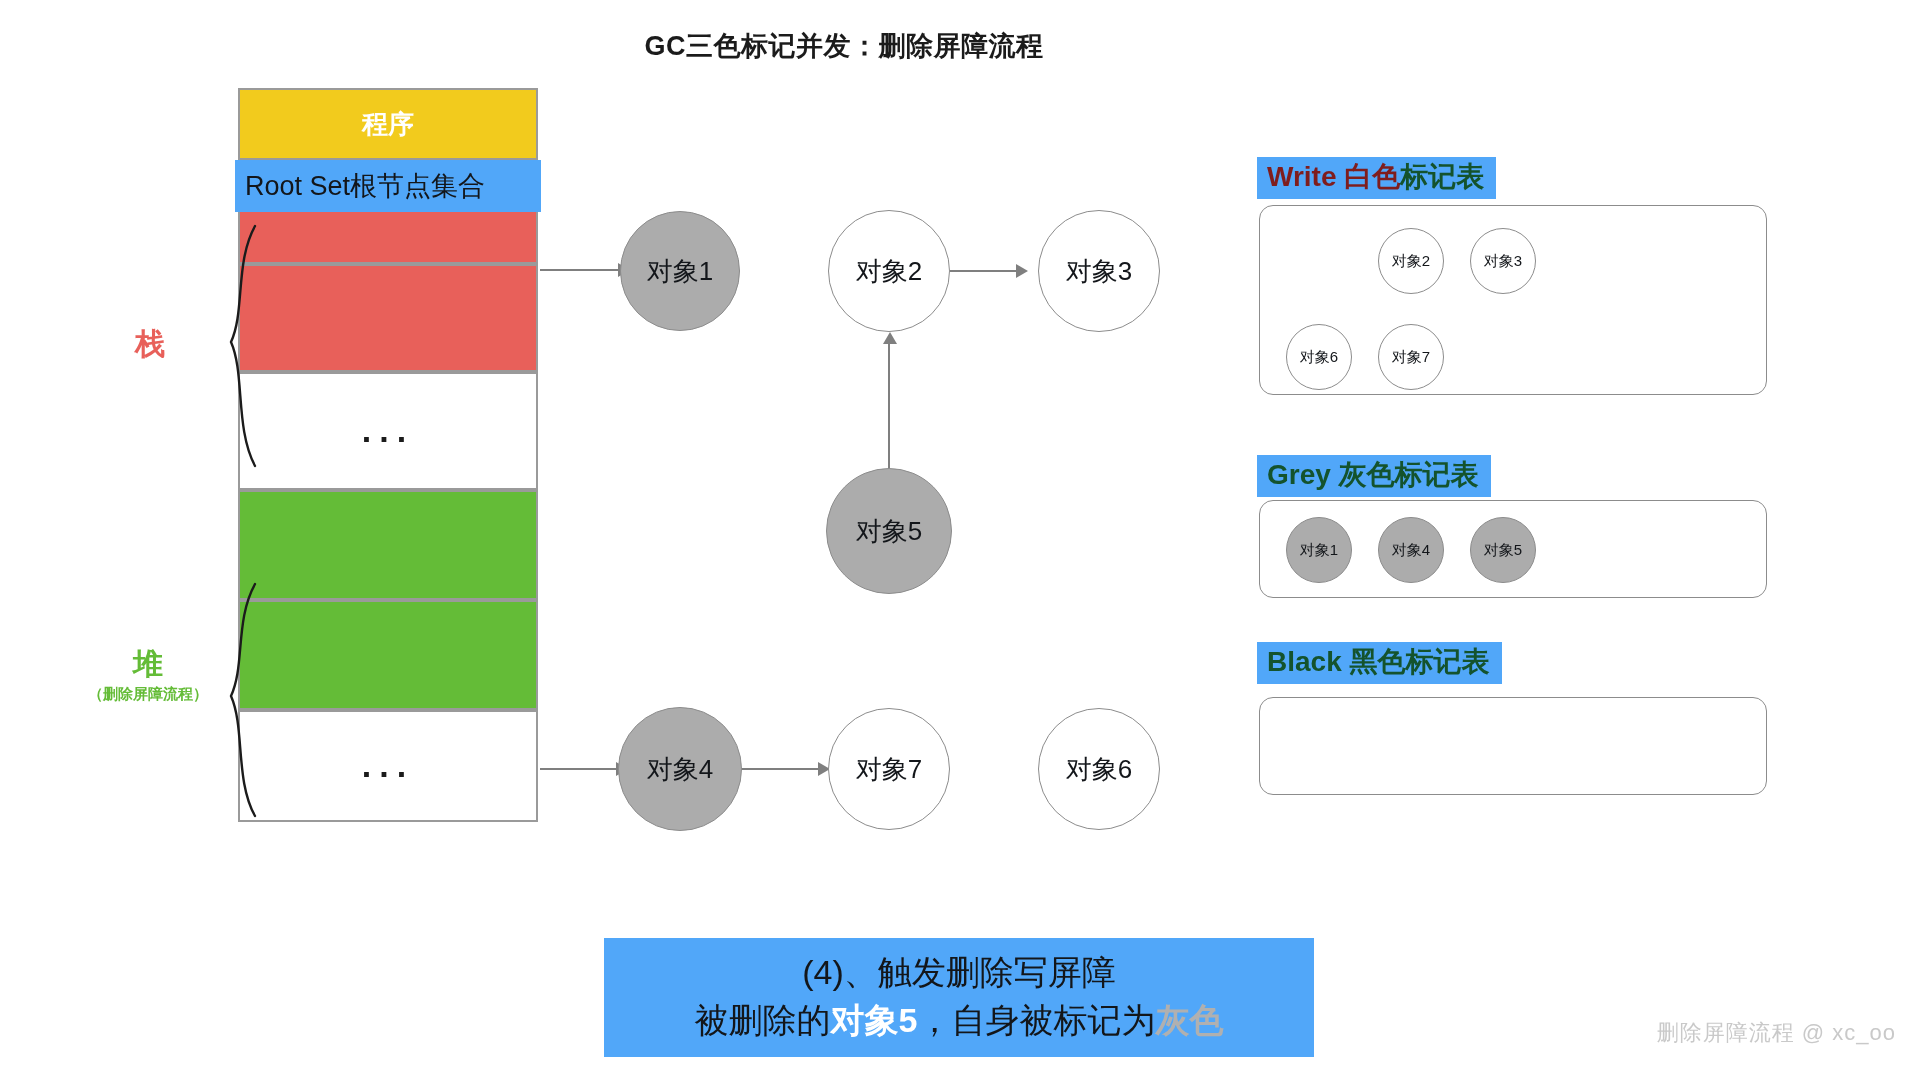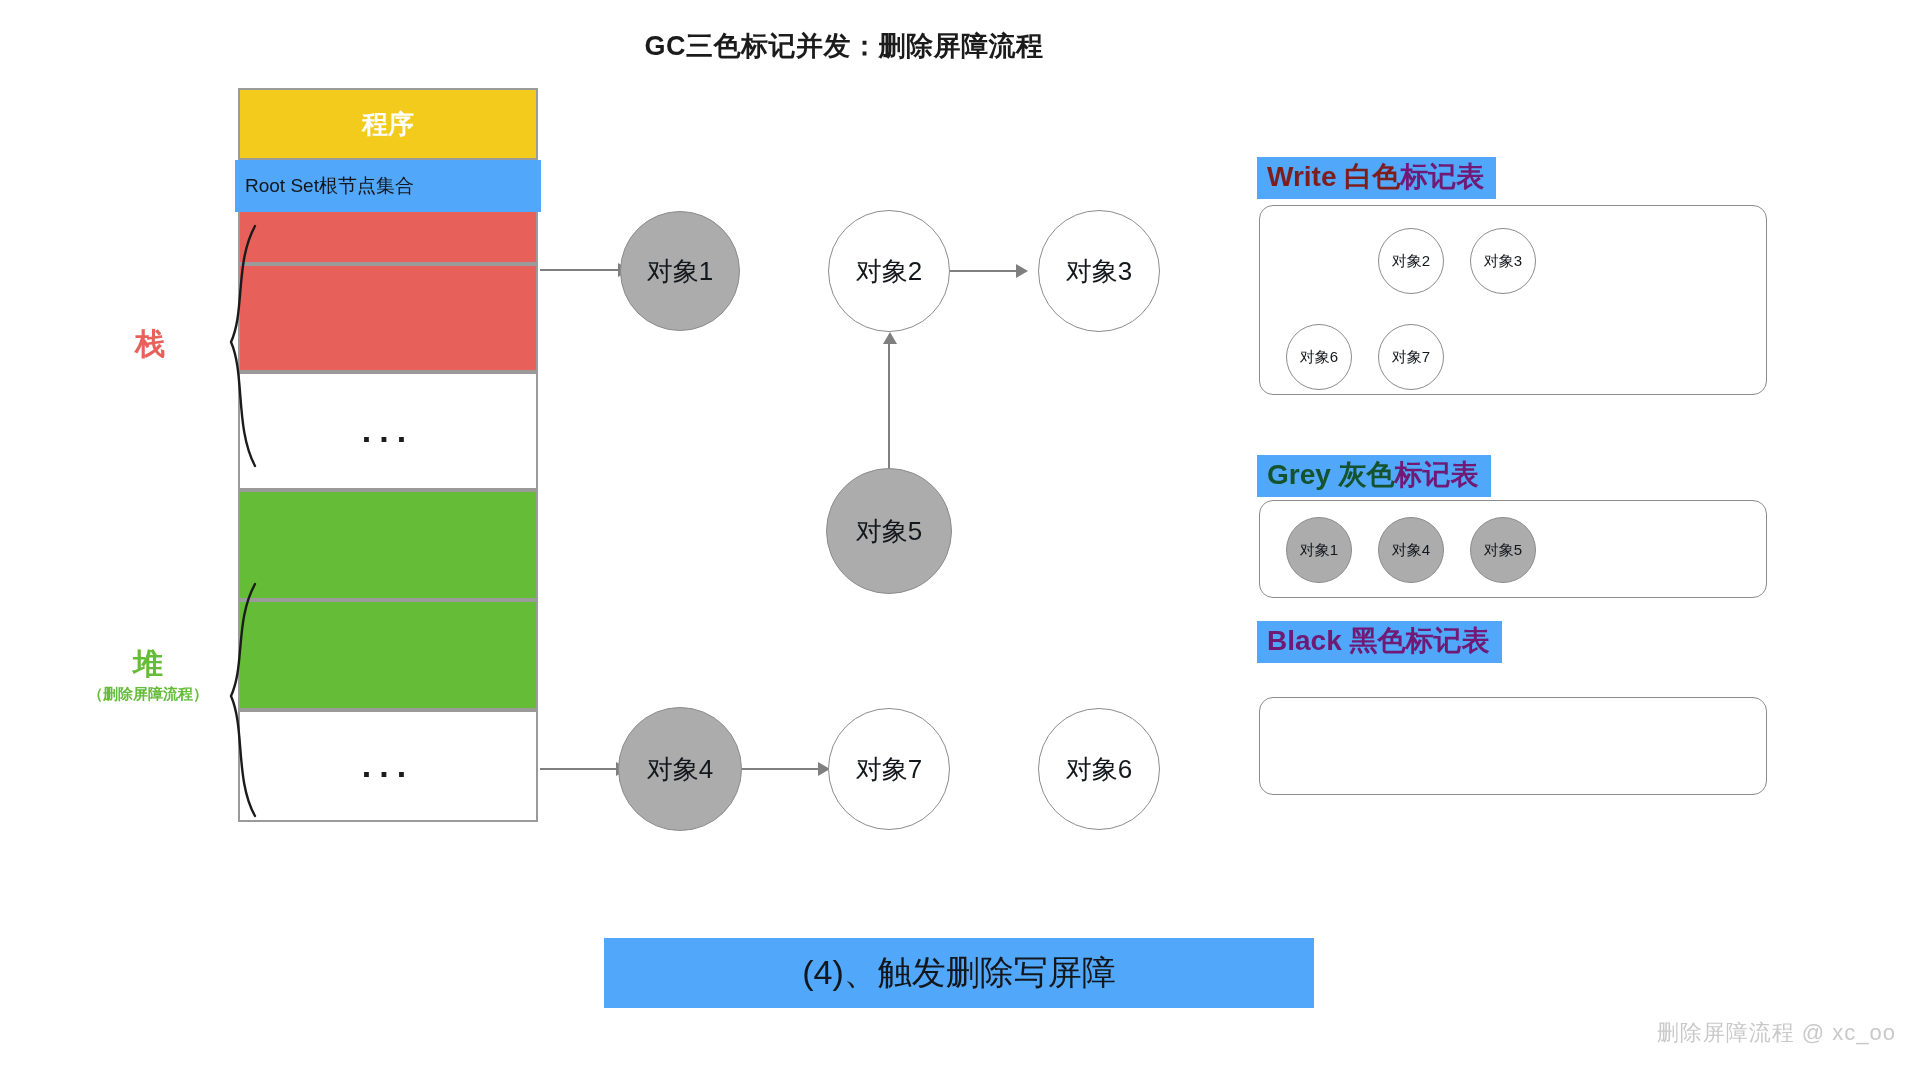--- a/index.html
+++ b/index.html
@@ -57,21 +57,21 @@
   }
   .band-rootset {
     position: absolute;
     left: -3px;
     top: 72px;
     width: 306px;
     height: 52px;
     background: #51A7F9;
     border: none;
     color: #13161a;
-    font-size: 19px;
+    font-size: 27px;
     justify-content: flex-start;
     padding-left: 10px;
   }
   .band-red   { height: 104px; background: #E8605A; border-top: none; }
   .band-red2  { height: 108px; background: #E8605A; border-top: 2px solid #9a9a9a; }
   .band-dots  { height: 118px; background: #ffffff; }
   .band-green { height: 110px; background: #64BC37; }
   .band-green2{ height: 110px; background: #64BC37; border-top: 2px solid #9a9a9a; }
   .band-dots2 { height: 112px; background: #ffffff; }
   .dots-glyph {
@@ -160,21 +160,21 @@
     align-items: center;
     justify-content: center;
     font-size: 15px;
     color: #13161a;
   }
   .chip-white { background: #ffffff; }
   .chip-grey  { background: #ACACAC; }
 
   .t-white { color: #7f1d1d; }
   .t-grey  { color: #14532d; }
-  .t-black { color: #701a75; }
+  .t-black { color: #14532d; }
 
   
   .caption {
     position: absolute;
     left: 604px;
     top: 938px;
     width: 710px;
     background: #51A7F9;
     padding: 10px 6px 12px 6px;
     box-sizing: border-box;
@@ -278,25 +278,26 @@
       <span class="t-grey">Grey </span><span class="t-grey">灰色</span><span class="t-black">标记表</span>
     </div>
     <div class="mark-box" style="left:1259px; top:500px; width:508px; height:98px;">
       <div class="chip chip-grey" style="left:26px; top:16px; width:66px; height:66px;">对象1</div>
       <div class="chip chip-grey" style="left:118px; top:16px; width:66px; height:66px;">对象4</div>
       <div class="chip chip-grey" style="left:210px; top:16px; width:66px; height:66px;">对象5</div>
     </div>
   </div>
 
   <div class="mark-table">
-    <div class="mark-title" style="left:1257px; top:621px;text-align:right;">
+    <div class="mark-title" style="left:1257px; top:642px;text-align:right;">
       <span class="t-black">Black </span><span class="t-black">黑色</span><span class="t-black">标记表</span>
     </div>
     <div class="mark-box" style="left:1259px; top:697px; width:508px; height:98px;"></div>
   </div>
 
   <div class="caption">
     <div>(4)、触发删除写屏障</div>
+    <div class="caption-l2"><span>被删除的</span><span class="cap-em-white">对象5</span><span>，自身被标记为</span><span class="cap-em-grey">灰色</span></div>
   </div>
 
   <div class="watermark">删除屏障流程 @ xc_oo</div>
 
 </div>
 
 </body></html>

